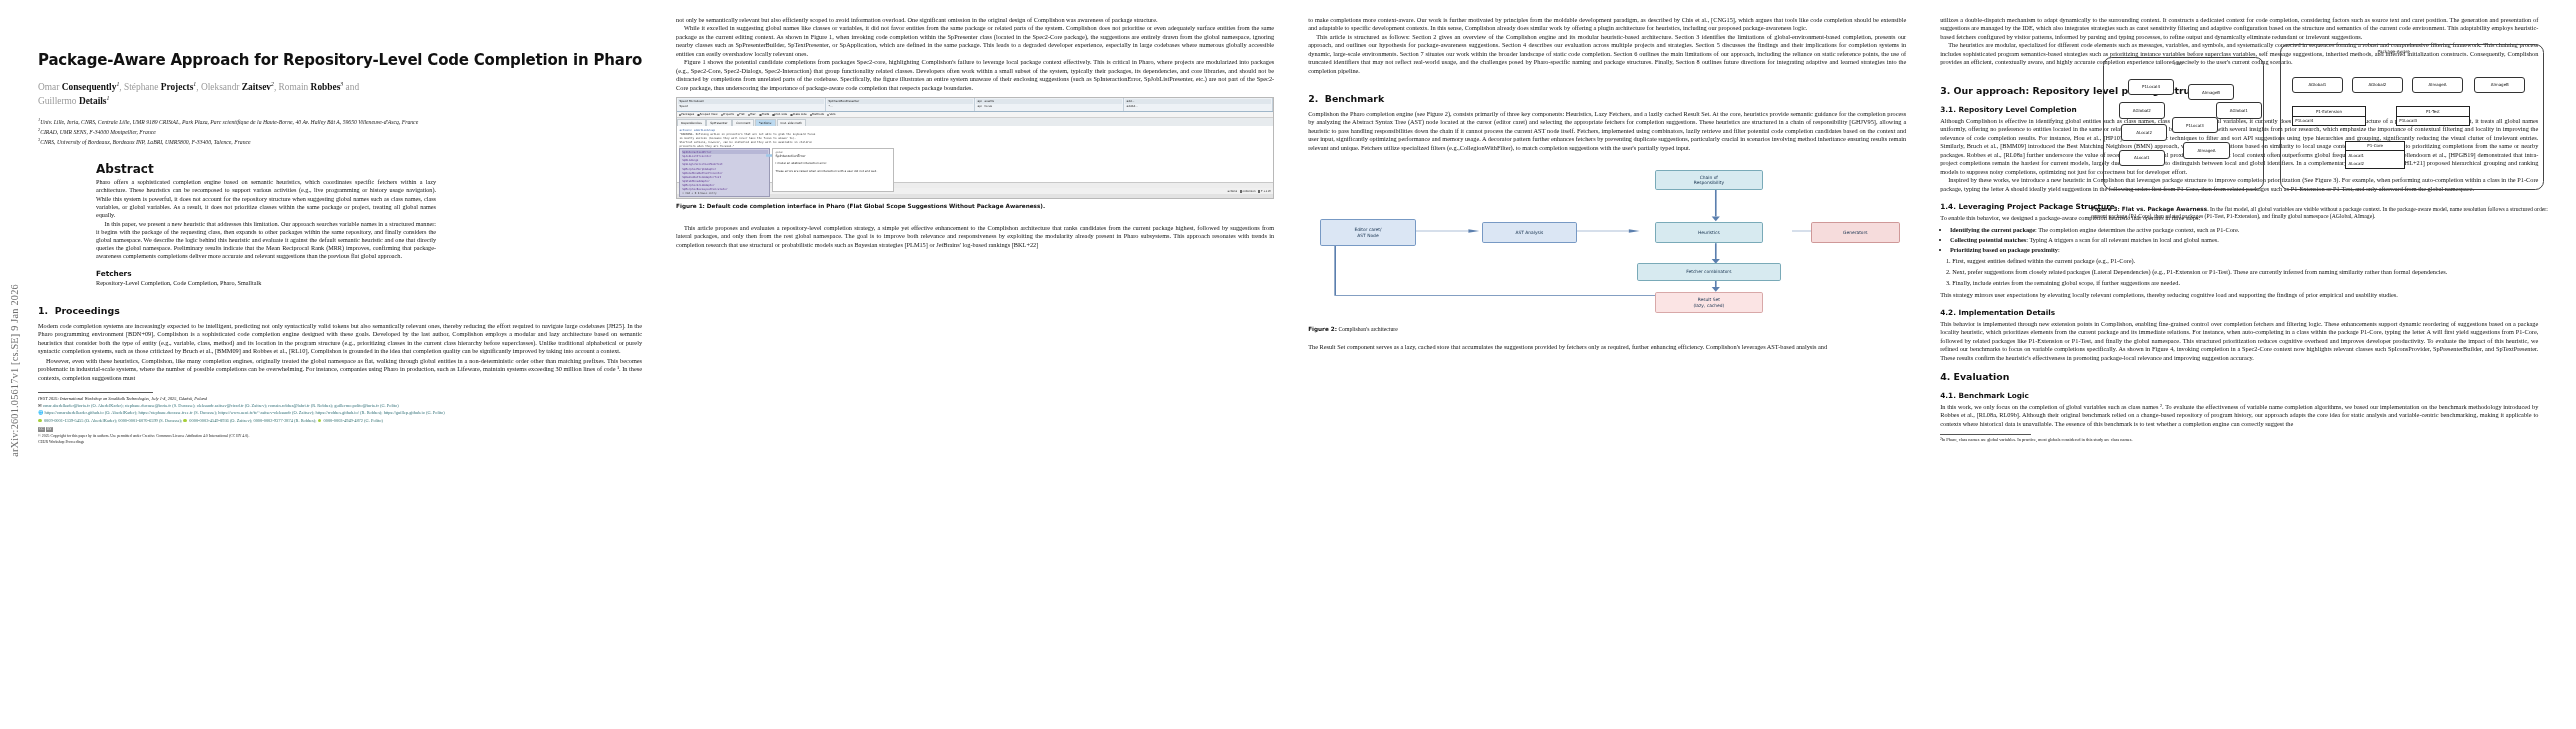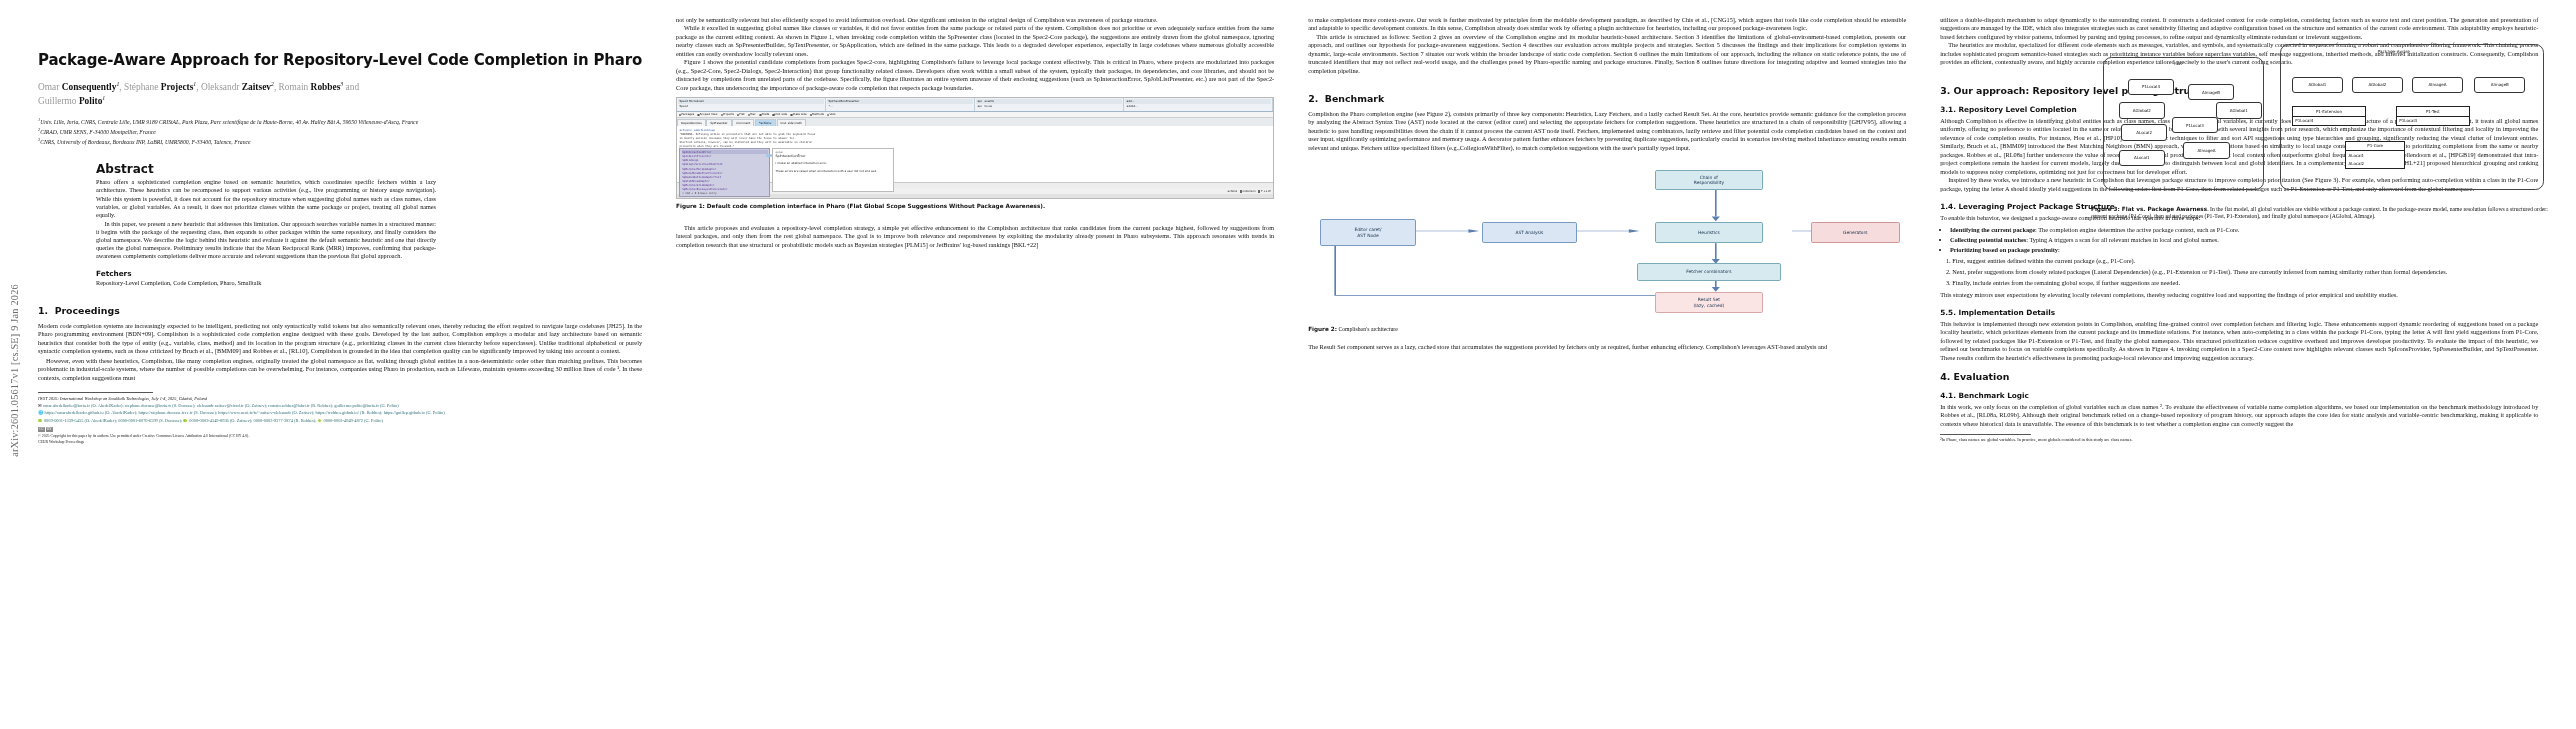--- a/index.html
+++ b/index.html
@@ -193,21 +193,21 @@
   <div class="cols">
 
     <div class="col">
       <h1 class="title">Package-Aware Approach for Repository-Level Code Completion in Pharo</h1>
 
       <div class="authors">
         <span>Omar <b>Consequently</b><sup>1</sup></span>,
         <span>Stéphane <b>Projects</b><sup>1</sup></span>,
         <span>Oleksandr <b>Zaitsev</b><sup>2</sup></span>,
         <span>Romain <b>Robbes</b><sup>3</sup></span> and<br>
-        <span>Guillermo <b>Polito</b><sup>1</sup></span>
+        <span>Guillermo <b>Details</b><sup>1</sup></span>
       </div>
 
       <div class="affil">
         <div><sup>1</sup><span>Univ. Lille, Inria, CNRS, Centrale Lille, UMR 9189 CRIStAL, Park Plaza, Parc scientifique de la Haute-Borne, 40 Av. Halley Bât A, 59650 Villeneuve-d'Ascq, France</span></div>
         <div><sup>2</sup><span>CIRAD, UMR SENS, F-34000 Montpellier, France</span></div>
         <div><sup>3</sup><span>CNRS, University of Bordeaux, Bordeaux INP, LaBRI, UMR5800, F-33400, Talence, France</span></div>
       </div>
 
       <div class="abs-wrap">
         <div class="abs-h">Abstract</div>
@@ -431,21 +431,21 @@
           <b>Prioritizing based on package proximity</b><span>:</span>
         </li>
       </ul>
       <ol class="num">
         <li>First, suggest entities defined within the current package (e.g., P1-Core).</li>
         <li>Next, prefer suggestions from closely related packages (Lateral Dependencies) (e.g., P1-Extension or P1-Test). These are currently inferred from naming similarity rather than formal dependencies.</li>
         <li>Finally, include entries from the remaining global scope, if further suggestions are needed.</li>
       </ol>
       <p class="body noind">This strategy mirrors user expectations by elevating locally relevant completions, thereby reducing cognitive load and supporting the findings of prior empirical and usability studies.</p>
 
-      <h3 class="sub">5.5.  Implementation Details</h3>
+      <h3 class="sub">4.2.  Implementation Details</h3>
       <p class="body noind">This behavior is implemented through new extension points in Complishon, enabling fine-grained control over completion fetchers and filtering logic. These enhancements support dynamic reordering of suggestions based on a package locality heuristic, which prioritizes elements from the current package and its immediate relations. For instance, when auto-completing in a class within the package P1-Core, typing the letter A will first yield suggestions from P1-Core, followed by related packages like P1-Extension or P1-Test, and finally the global namespace. This structured prioritization reduces cognitive overhead and improves developer productivity. To evaluate the impact of this heuristic, we refined our benchmarks to focus on variable completions specifically. As shown in Figure 4, invoking completion in a Spec2-Core context now highlights relevant classes such SpIconsProvider, SpPresenterBuilder, and SpTextPresenter. These results confirm the heuristic's effectiveness in promoting package-local relevance and improving suggestion accuracy.</p>
 
       <h2 class="sec" style="margin-top:8.5px">4.  Evaluation</h2>
       <h3 class="sub">4.1.  Benchmark Logic</h3>
       <p class="body noind">In this work, we only focus on the completion of global variables such as class names ². To evaluate the effectiveness of variable name completion algorithms, we based our implementation on the benchmark methodology introduced by Robbes et al., [RL08a, RL09b]. Although their original benchmark relied on a change-based repository of program history, our approach adapts the core idea for static analysis and variable-centric benchmarking, making it applicable to contexts where historical data is unavailable. The essence of this benchmark is to test whether a completion engine can correctly suggest the</p>
 
       <div class="fn-rule2"></div>
       <div class="fn2">²In Pharo, class names are global variables. In practice, most globals considered in this study are class names.</div>
     </div>
 

